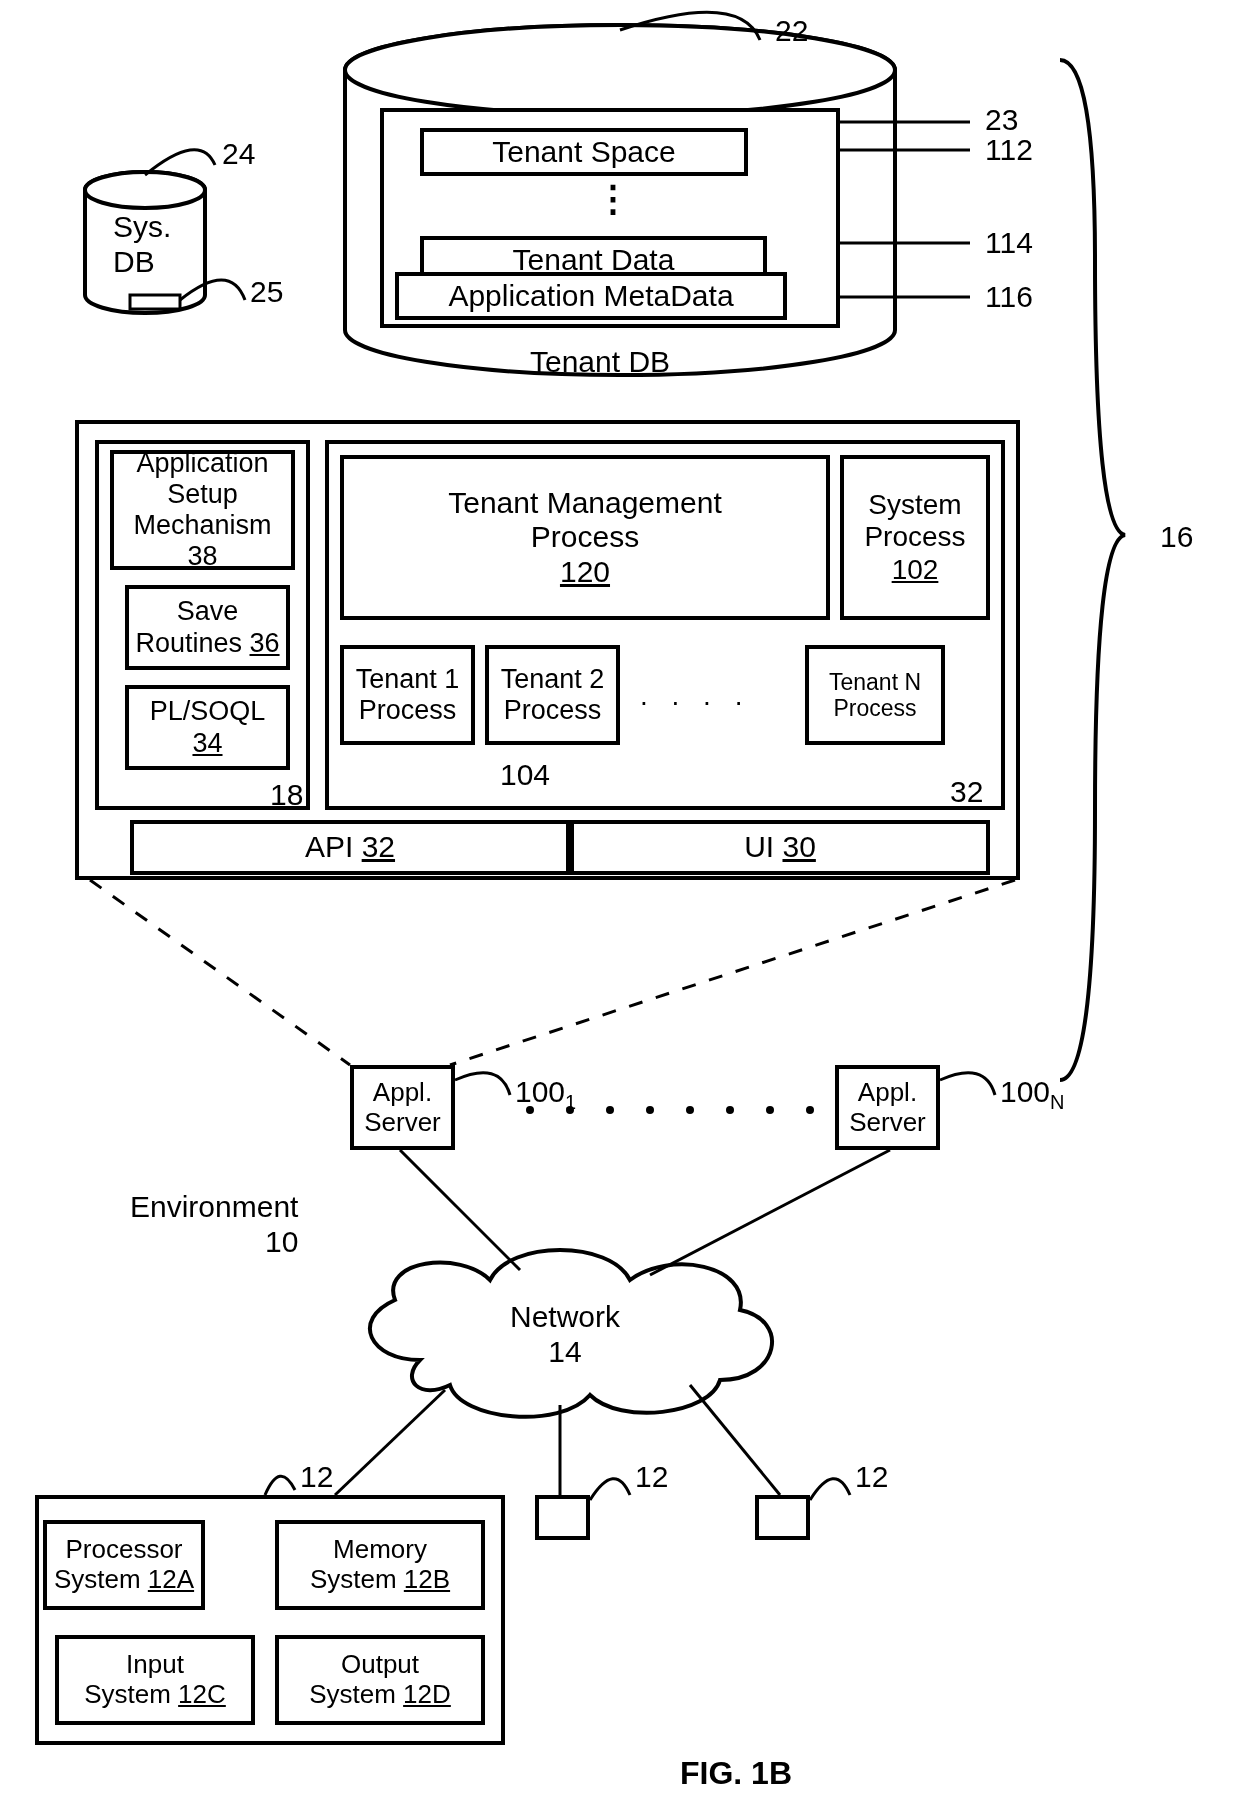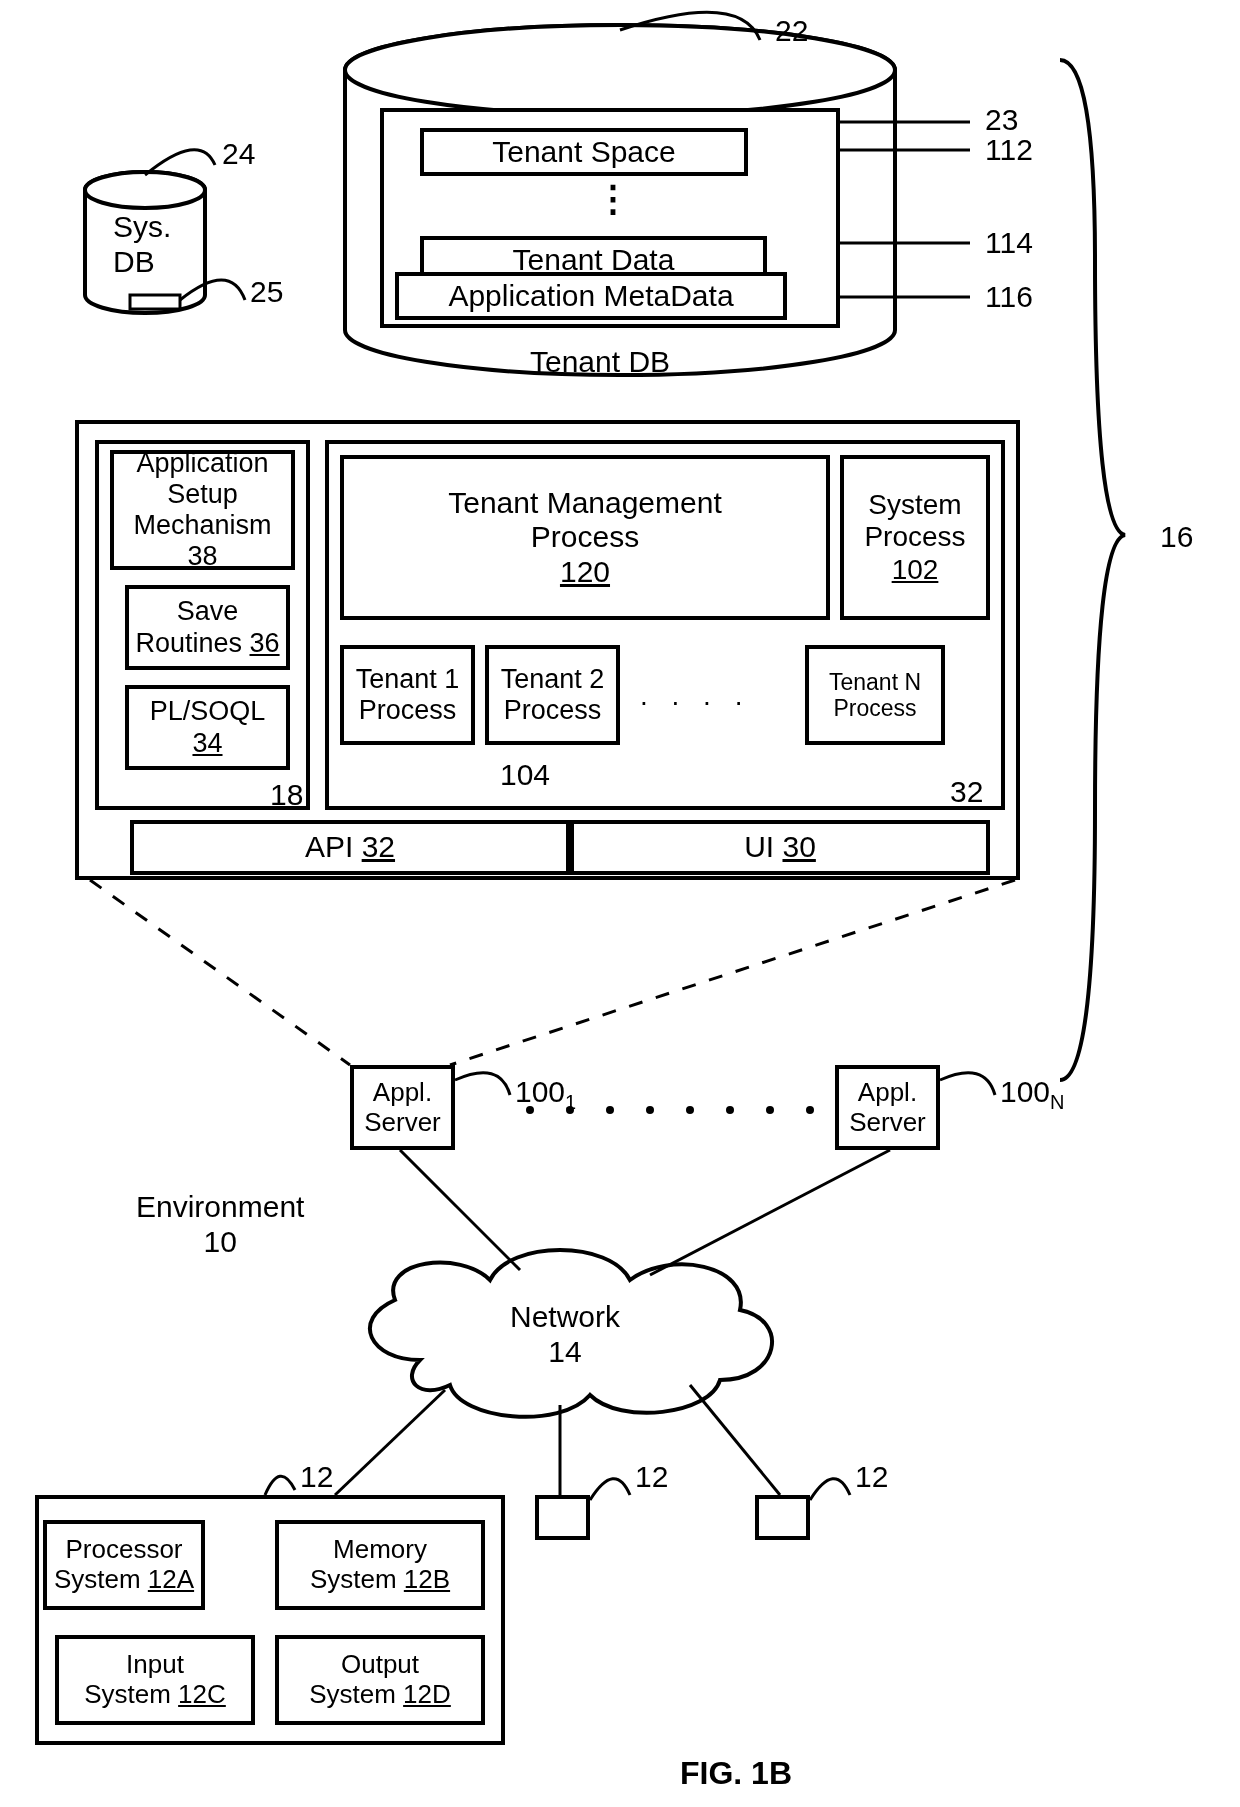--- a/index.html
+++ b/index.html
@@ -165,21 +165,21 @@
       <span style="white-space:pre">Appl.
 Server</span>
     </div>
 <div class="box" style="left:835px;top:1065px;width:105px;height:85px;font-size:26px">
       <span style="white-space:pre">Appl.
 Server</span>
     </div>
 <div class="label" style="left:515px;top:1075px"><span>100</span><sub style="font-size:20px">1</sub></div>
 <div class="label" style="left:1000px;top:1075px"><span>100</span><sub style="font-size:20px">N</sub></div>
 
-<div class="label" style="left:136px;top:1190px;text-align:center">
+<div class="label" style="left:130px;top:1190px;text-align:right">
   <span>Environment</span><br><span class="u">10</span>
 </div>
 
 <div class="label" style="left:510px;top:1300px;text-align:center">
   <span>Network</span><br><span class="u">14</span>
 </div>
 
 <div class="box" style="left:535px;top:1495px;width:55px;height:45px;padding:0"></div>
 <div class="box" style="left:755px;top:1495px;width:55px;height:45px;padding:0"></div>
 <div class="label num" style="left:635px;top:1460px">12</div>

